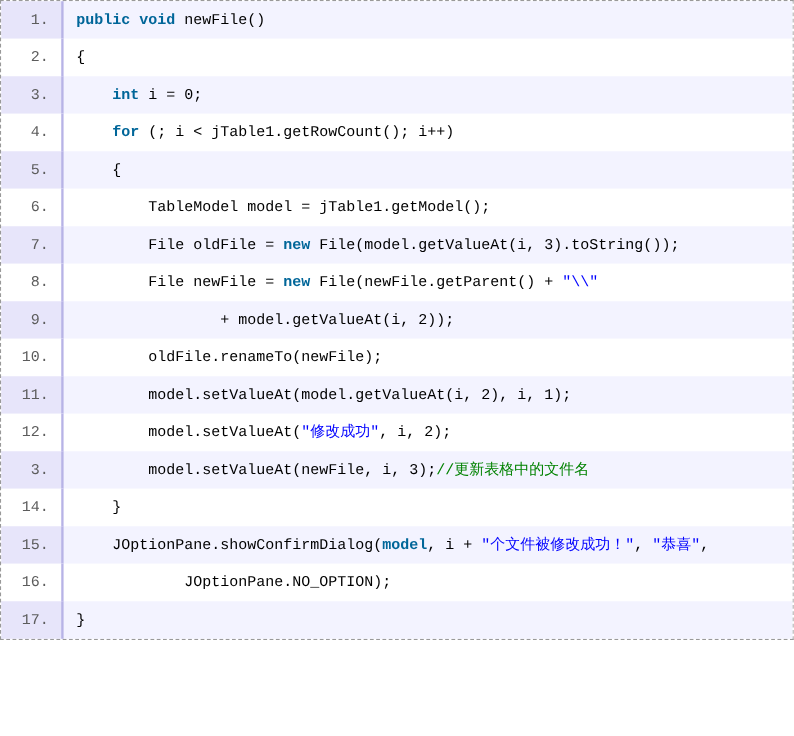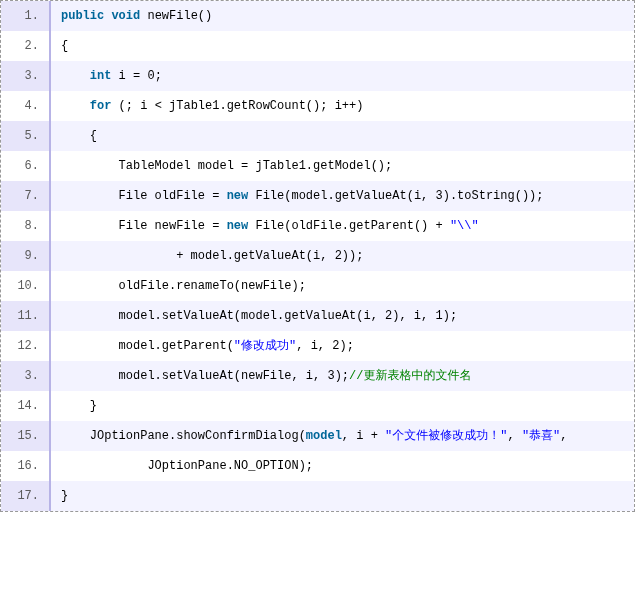--- a/index.html
+++ b/index.html
@@ -88,37 +88,37 @@
     <div class="line">
       <div class="gutter">6.</div>
       <div class="content"><span><span class="plain">        TableModel model = jTable1.getModel();</span></span></div>
     </div>
     <div class="line">
       <div class="gutter">7.</div>
       <div class="content"><span><span class="plain">        File oldFile = </span><span class="kw">new</span><span class="plain"> File(model.getValueAt(i, </span><span class="num">3</span><span class="plain">).toString());</span></span></div>
     </div>
     <div class="line">
       <div class="gutter">8.</div>
-      <div class="content"><span><span class="plain">        File newFile = </span><span class="kw">new</span><span class="plain"> File(oldFile.getParent() + </span><span class="str">"\\"</span></span></div>
+      <div class="content"><span><span class="plain">        File newFile = </span><span class="kw">new</span><span class="plain"> File(newFile.getParent() + </span><span class="str">"\\"</span></span></div>
     </div>
     <div class="line">
       <div class="gutter">9.</div>
       <div class="content"><span><span class="plain">                + model.getValueAt(i, </span><span class="num">2</span><span class="plain">));</span></span></div>
     </div>
     <div class="line">
       <div class="gutter">10.</div>
       <div class="content"><span><span class="plain">        oldFile.renameTo(newFile);</span></span></div>
     </div>
     <div class="line">
       <div class="gutter">11.</div>
       <div class="content"><span><span class="plain">        model.setValueAt(model.getValueAt(i, </span><span class="num">2</span><span class="plain">), i, </span><span class="num">1</span><span class="plain">);</span></span></div>
     </div>
     <div class="line">
       <div class="gutter">12.</div>
-      <div class="content"><span><span class="plain">        model.getParent(</span><span class="str">"修改成功"</span><span class="plain">, i, </span><span class="num">2</span><span class="plain">);</span></span></div>
+      <div class="content"><span><span class="plain">        model.setValueAt(</span><span class="str">"修改成功"</span><span class="plain">, i, </span><span class="num">2</span><span class="plain">);</span></span></div>
     </div>
     <div class="line">
       <div class="gutter">3.</div>
       <div class="content"><span><span class="plain">        model.setValueAt(newFile, i, </span><span class="num">3</span><span class="plain">);</span><span class="cmt">//更新表格中的文件名</span></span></div>
     </div>
     <div class="line">
       <div class="gutter">14.</div>
       <div class="content"><span><span class="plain">    }</span></span></div>
     </div>
     <div class="line">

